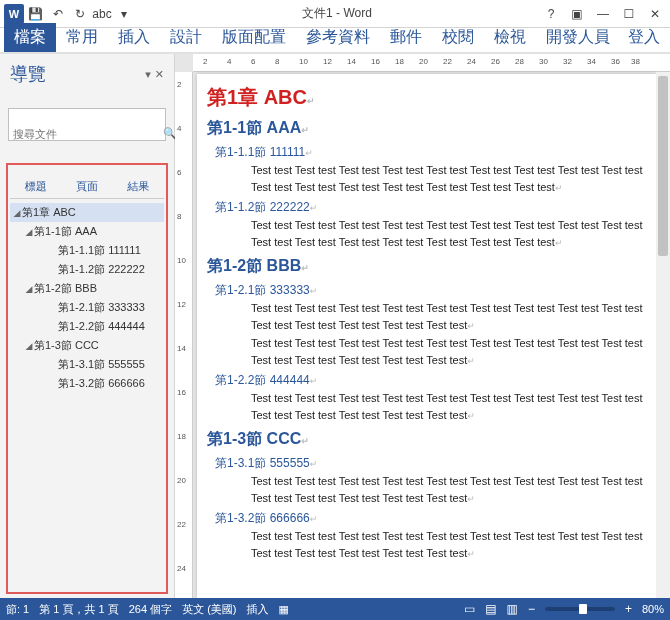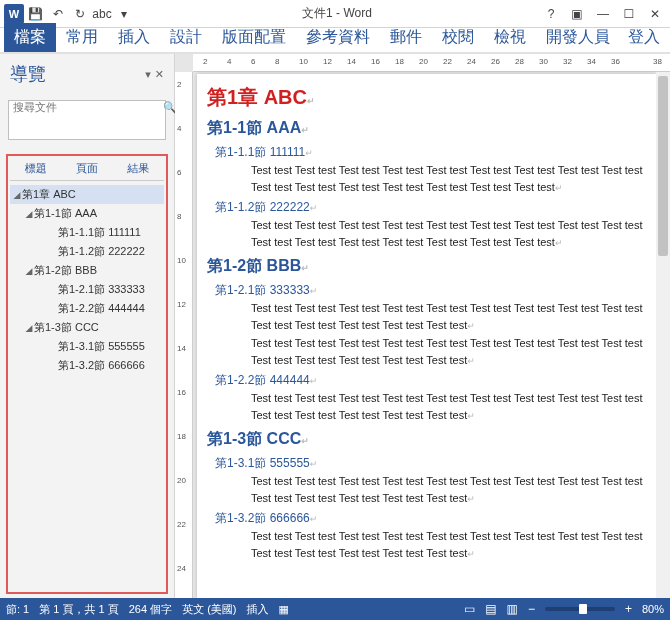--- a/index.html
+++ b/index.html
@@ -21,24 +21,24 @@
 .ribbon .signin { margin-left:auto; font-size:16px; color:#2b579a; padding:4px 6px; }
 
 
 .main { display:flex; height:544px; }
 
 
 .nav { width:175px; border-right:1px solid #d4d4d4; background:#f3f3f3; display:flex; flex-direction:column; }
 .nav-head { display:flex; align-items:center; padding:8px 10px 4px; color:#2b579a; font-size:18px; }
 .nav-head .sp { flex:1; }
 .nav-head .ico { font-size:11px; color:#666; margin-left:4px; cursor:default; }
-.search { margin:10px 8px; height:40px; border:1px solid #bfbfbf; background:#fff; display:flex; align-items:flex-start; }
+.search { margin:18px 8px; height:33px; border:1px solid #bfbfbf; background:#fff; display:flex; align-items:flex-end; }
 .search input { flex:1; border:0; outline:0; font-size:11px; padding:0 4px; background:transparent; }
 .search .mag { font-size:11px; color:#666; padding:0 4px; }
-.nav-outline { margin:4px 6px; border:2px solid #e05a5a; padding:1px 2px 8px; flex:1; overflow:auto; }
+.nav-outline { margin:4px 6px; border:2px solid #e05a5a; padding:10px 2px 8px; flex:1; overflow:auto; }
 .nav-tabs { display:flex; border-bottom:1px solid #ccc; margin-bottom:4px; }
 .nav-tabs .ntab { flex:1; text-align:center; font-size:11px; padding:4px 0; color:#2b579a; cursor:default; }
 .tree { font-size:11px; color:#333; }
 .tree .row { display:flex; align-items:center; padding:2px 2px; white-space:nowrap; }
 .tree .row.sel { background:#d5e1f2; }
 .tree .tw { width:10px; font-size:9px; color:#666; text-align:center; }
 .tree .l1 { padding-left:2px; }
 .tree .l2 { padding-left:14px; }
 .tree .l3 { padding-left:38px; }
 
@@ -178,21 +178,21 @@
         <span class="tick" style="left: 202px;">18</span>
         <span class="tick" style="left: 226px;">20</span>
         <span class="tick" style="left: 250px;">22</span>
         <span class="tick" style="left: 274px;">24</span>
         <span class="tick" style="left: 298px;">26</span>
         <span class="tick" style="left: 322px;">28</span>
         <span class="tick" style="left: 346px;">30</span>
         <span class="tick" style="left: 370px;">32</span>
         <span class="tick" style="left: 394px;">34</span>
         <span class="tick" style="left: 418px;">36</span>
-        <span class="tick" style="left: 460px;">38</span>
+        <span class="tick" style="left: 438px;">38</span>
       </div>
     <div class="ruler-v" id="vruler">
         <span class="tick" style="top: 8px;">2</span>
         <span class="tick" style="top: 52px;">4</span>
         <span class="tick" style="top: 96px;">6</span>
         <span class="tick" style="top: 140px;">8</span>
         <span class="tick" style="top: 184px;">10</span>
         <span class="tick" style="top: 228px;">12</span>
         <span class="tick" style="top: 272px;">14</span>
         <span class="tick" style="top: 316px;">16</span>

